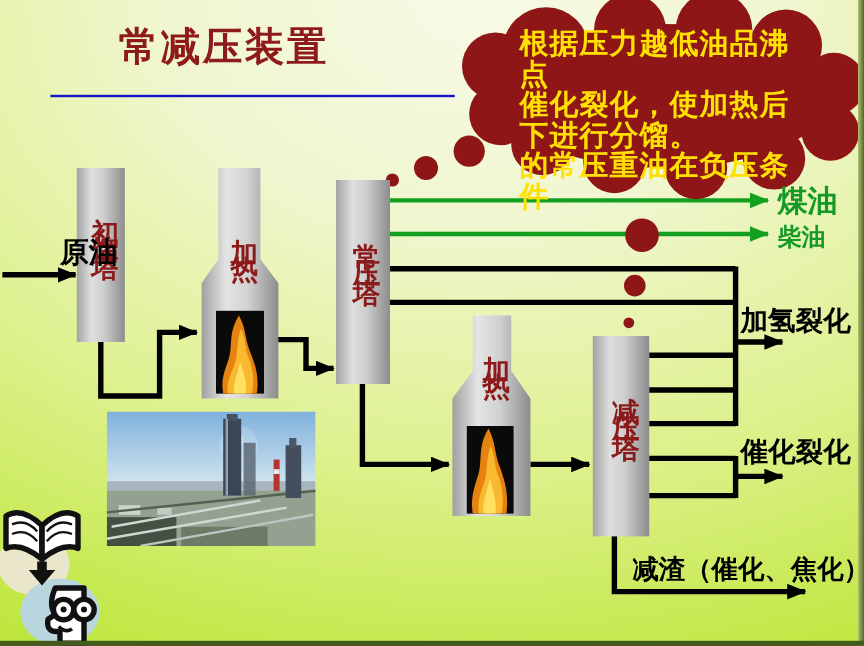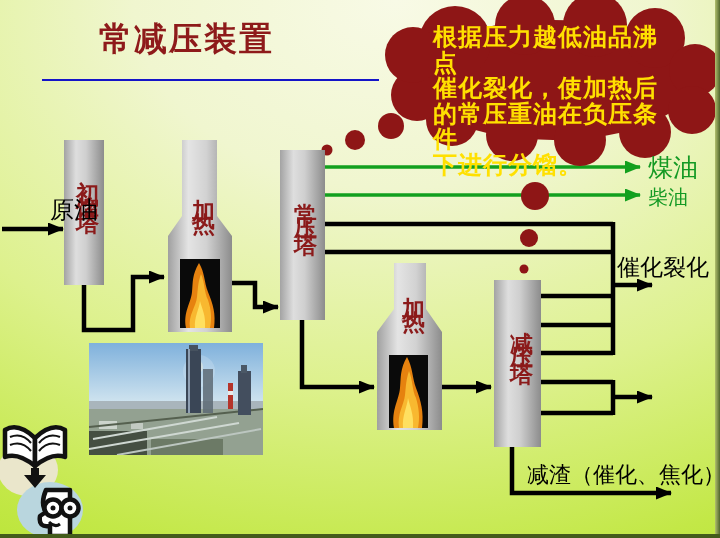--- a/index.html
+++ b/index.html
@@ -24,21 +24,21 @@
   #tower2{left:280px;top:150px;width:45px;height:170px;}
   #tower3{left:494px;top:280px;width:47px;height:167px;}
   .vlabel{position:absolute;writing-mode:vertical-rl;text-orientation:upright;
     color:#8b1a1a;font-weight:bold;font-size:23px;letter-spacing:15px;
     font-family:"Liberation Serif","DejaVu Serif",serif;z-index:12;white-space:nowrap;}
   #tower1-label{left:72px;top:162px;}
   #tower2-label{left:290px;top:184px;}
   #tower3-label{left:506px;top:313px;}
   #heater1-label{left:188px;top:180px;}
   #heater2-label{left:398px;top:278px;}
-  .flow-label{position:absolute;font-weight:normal;color:#000;font-size:23px;
+  .flow-label{position:absolute;font-weight:bold;color:#000;font-size:23px;
     font-family:"Liberation Serif","DejaVu Serif",serif;z-index:12;white-space:nowrap;}
   #feed-label{left:7px;top:194px;font-size:24px;margin-left:43px;}
   #out-kerosene{left:648px;top:151px;color:#149a24;font-size:25px;}
   #out-diesel{left:648px;top:184px;color:#149a24;font-size:20px;}
   #out-hydro{left:617px;top:252px;}
   #out-cata{left:617px;top:361px;}
   #out-residue{left:527px;top:460px;font-size:22px;}
   .callout-text{position:absolute;left:433px;top:24px;width:236px;z-index:11;
     color:#ffe000;font-weight:bold;font-size:24px;line-height:25.5px;letter-spacing:1px;
     font-family:"Liberation Sans","DejaVu Sans",sans-serif;}
@@ -197,25 +197,26 @@
 
   <div class="vlabel" id="tower1-label">初馏塔</div>
   <div class="vlabel" id="tower2-label">常压塔</div>
   <div class="vlabel" id="tower3-label">减压塔</div>
   <div class="vlabel" id="heater1-label">加热</div>
   <div class="vlabel" id="heater2-label">加热</div>
 
   <div class="flow-label" id="feed-label">原油</div>
   <div class="flow-label" id="out-kerosene">煤油</div>
   <div class="flow-label" id="out-diesel">柴油</div>
-  <div class="flow-label" id="out-hydro">催化裂化</div>
+  <div class="flow-label" id="out-hydro">加氢裂化</div>
+  <div class="flow-label" id="out-cata">催化裂化</div>
   <div class="flow-label" id="out-residue">减渣（催化、焦化）</div>
 
   <div class="callout-text">
     <div>根据压力越低油品沸点</div>
     <div>催化裂化，使加热后</div>
+    <div>下进行分馏。</div>
     <div>的常压重油在负压条件</div>
-    <div>下进行分馏。</div>
   </div>
 
   <div class="edge-right"></div>
   <div class="edge-bottom"></div>
 </div>
 
 </body></html>

